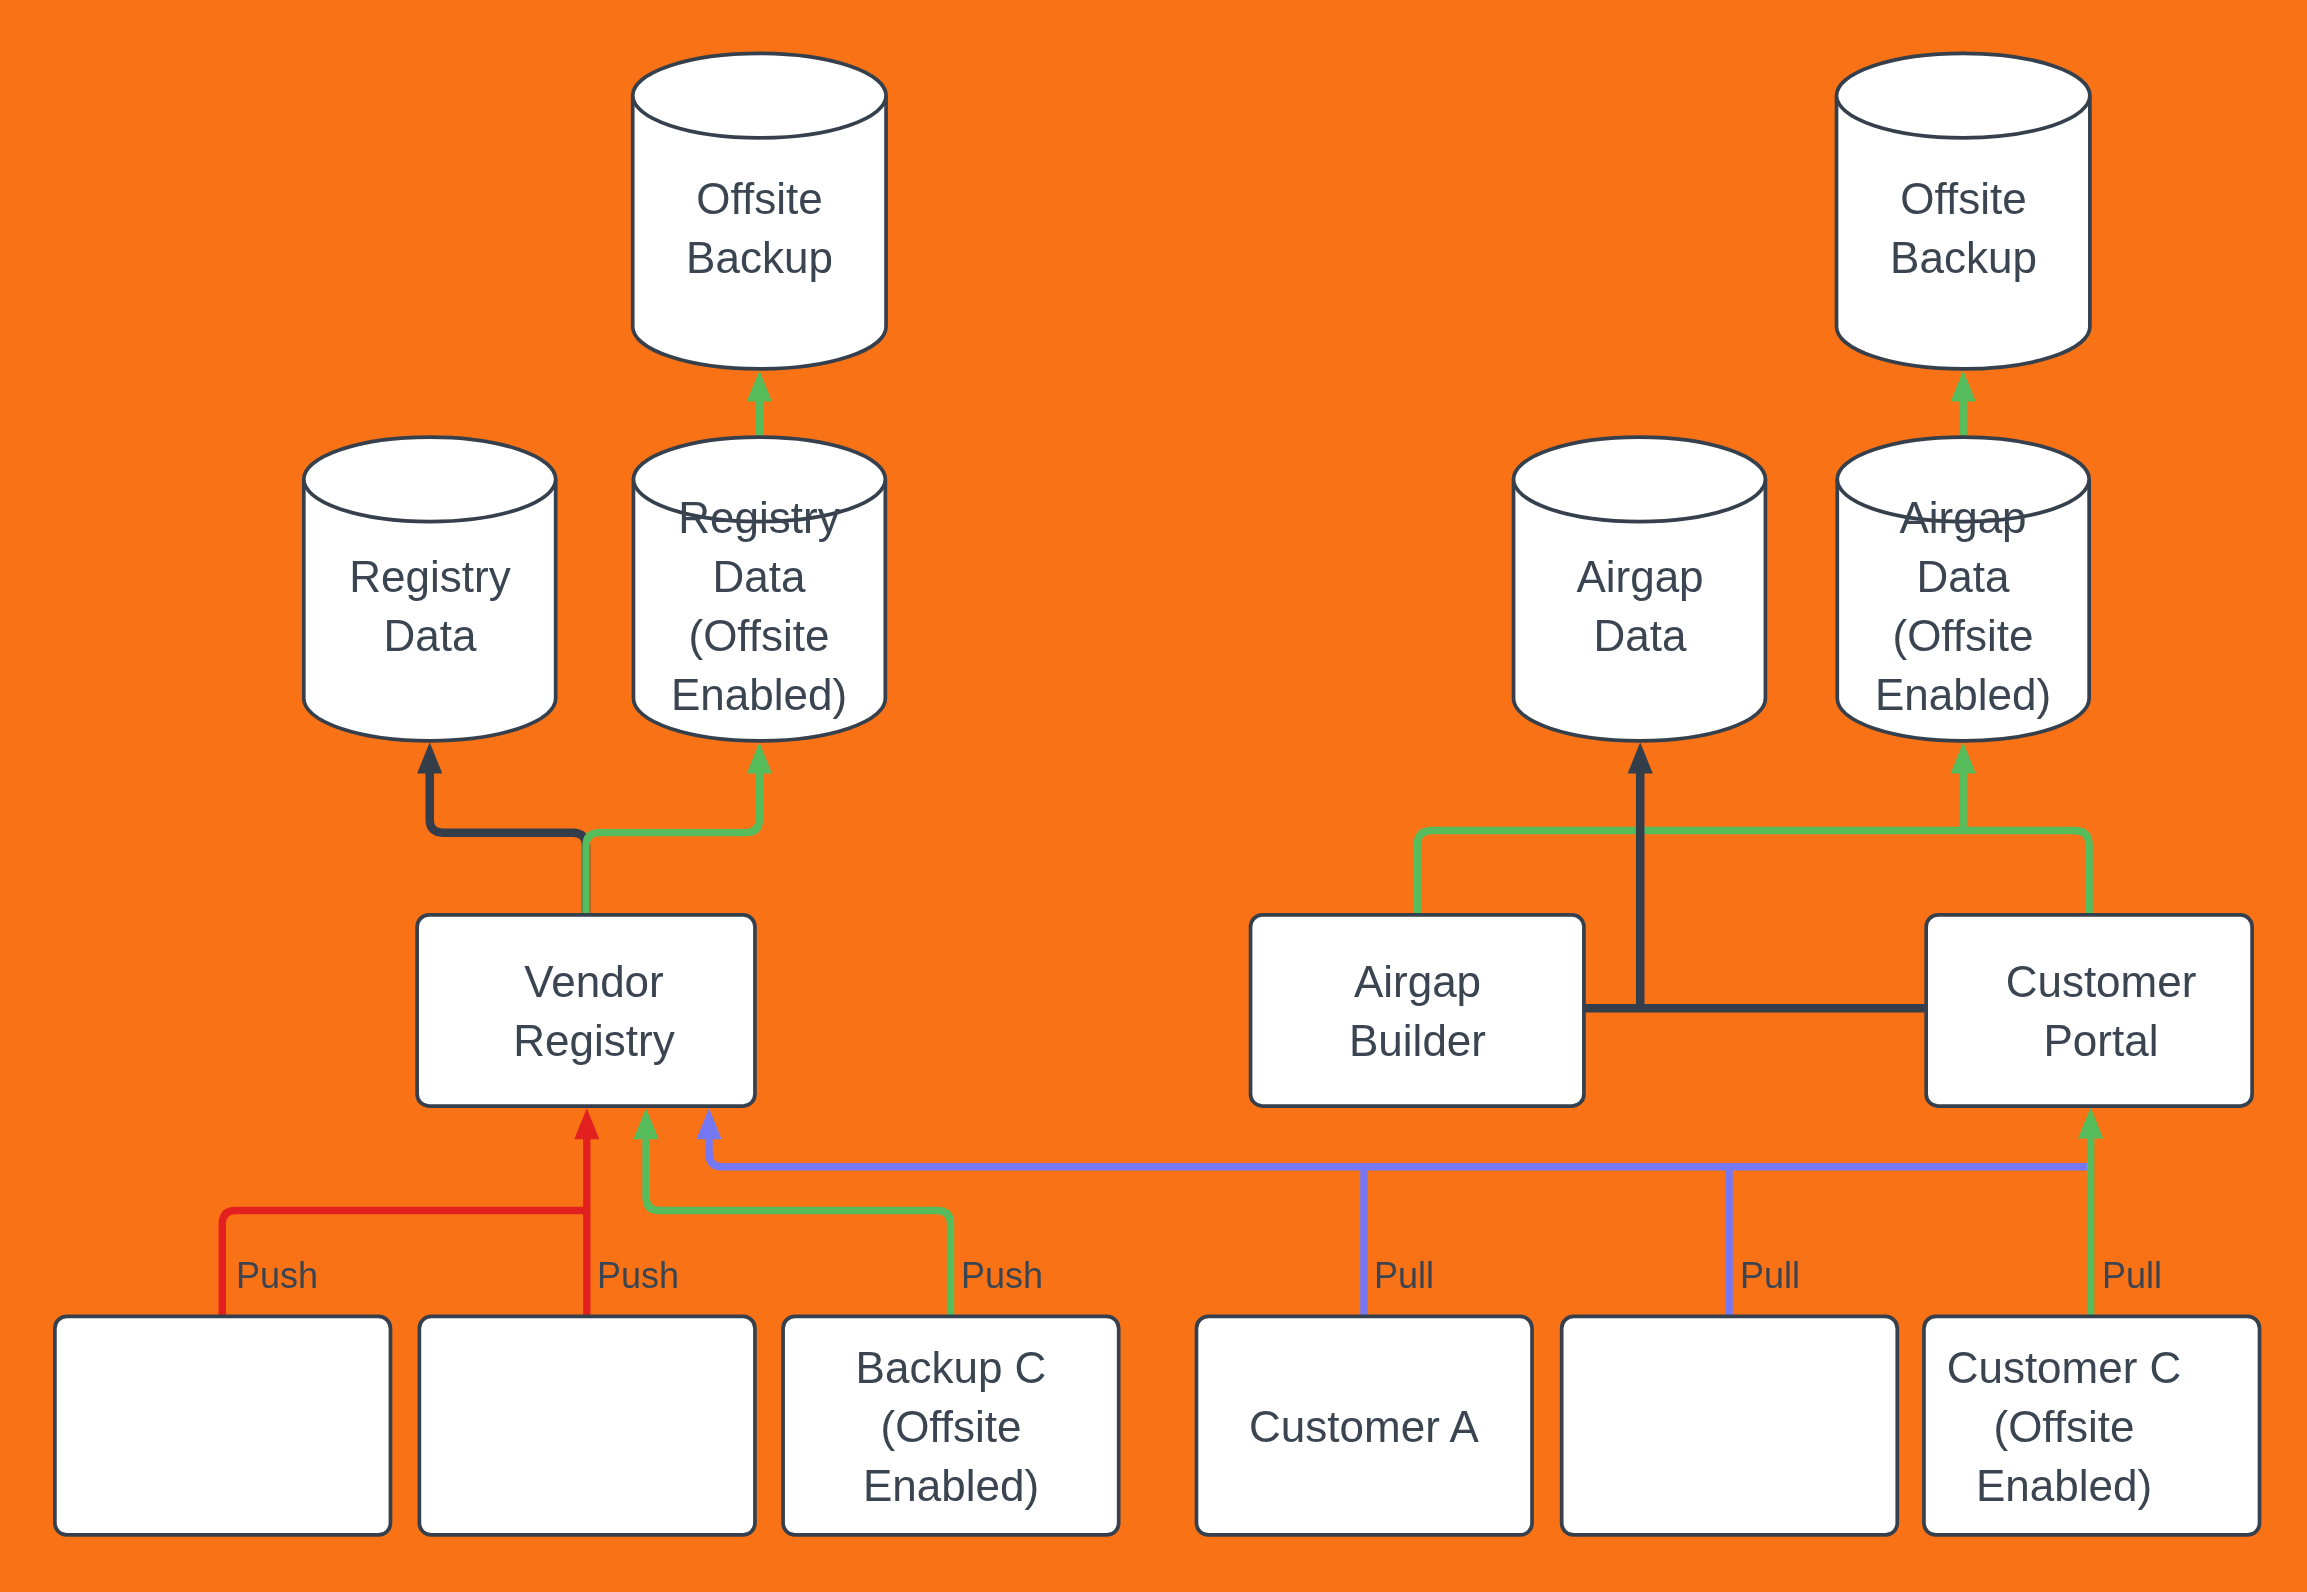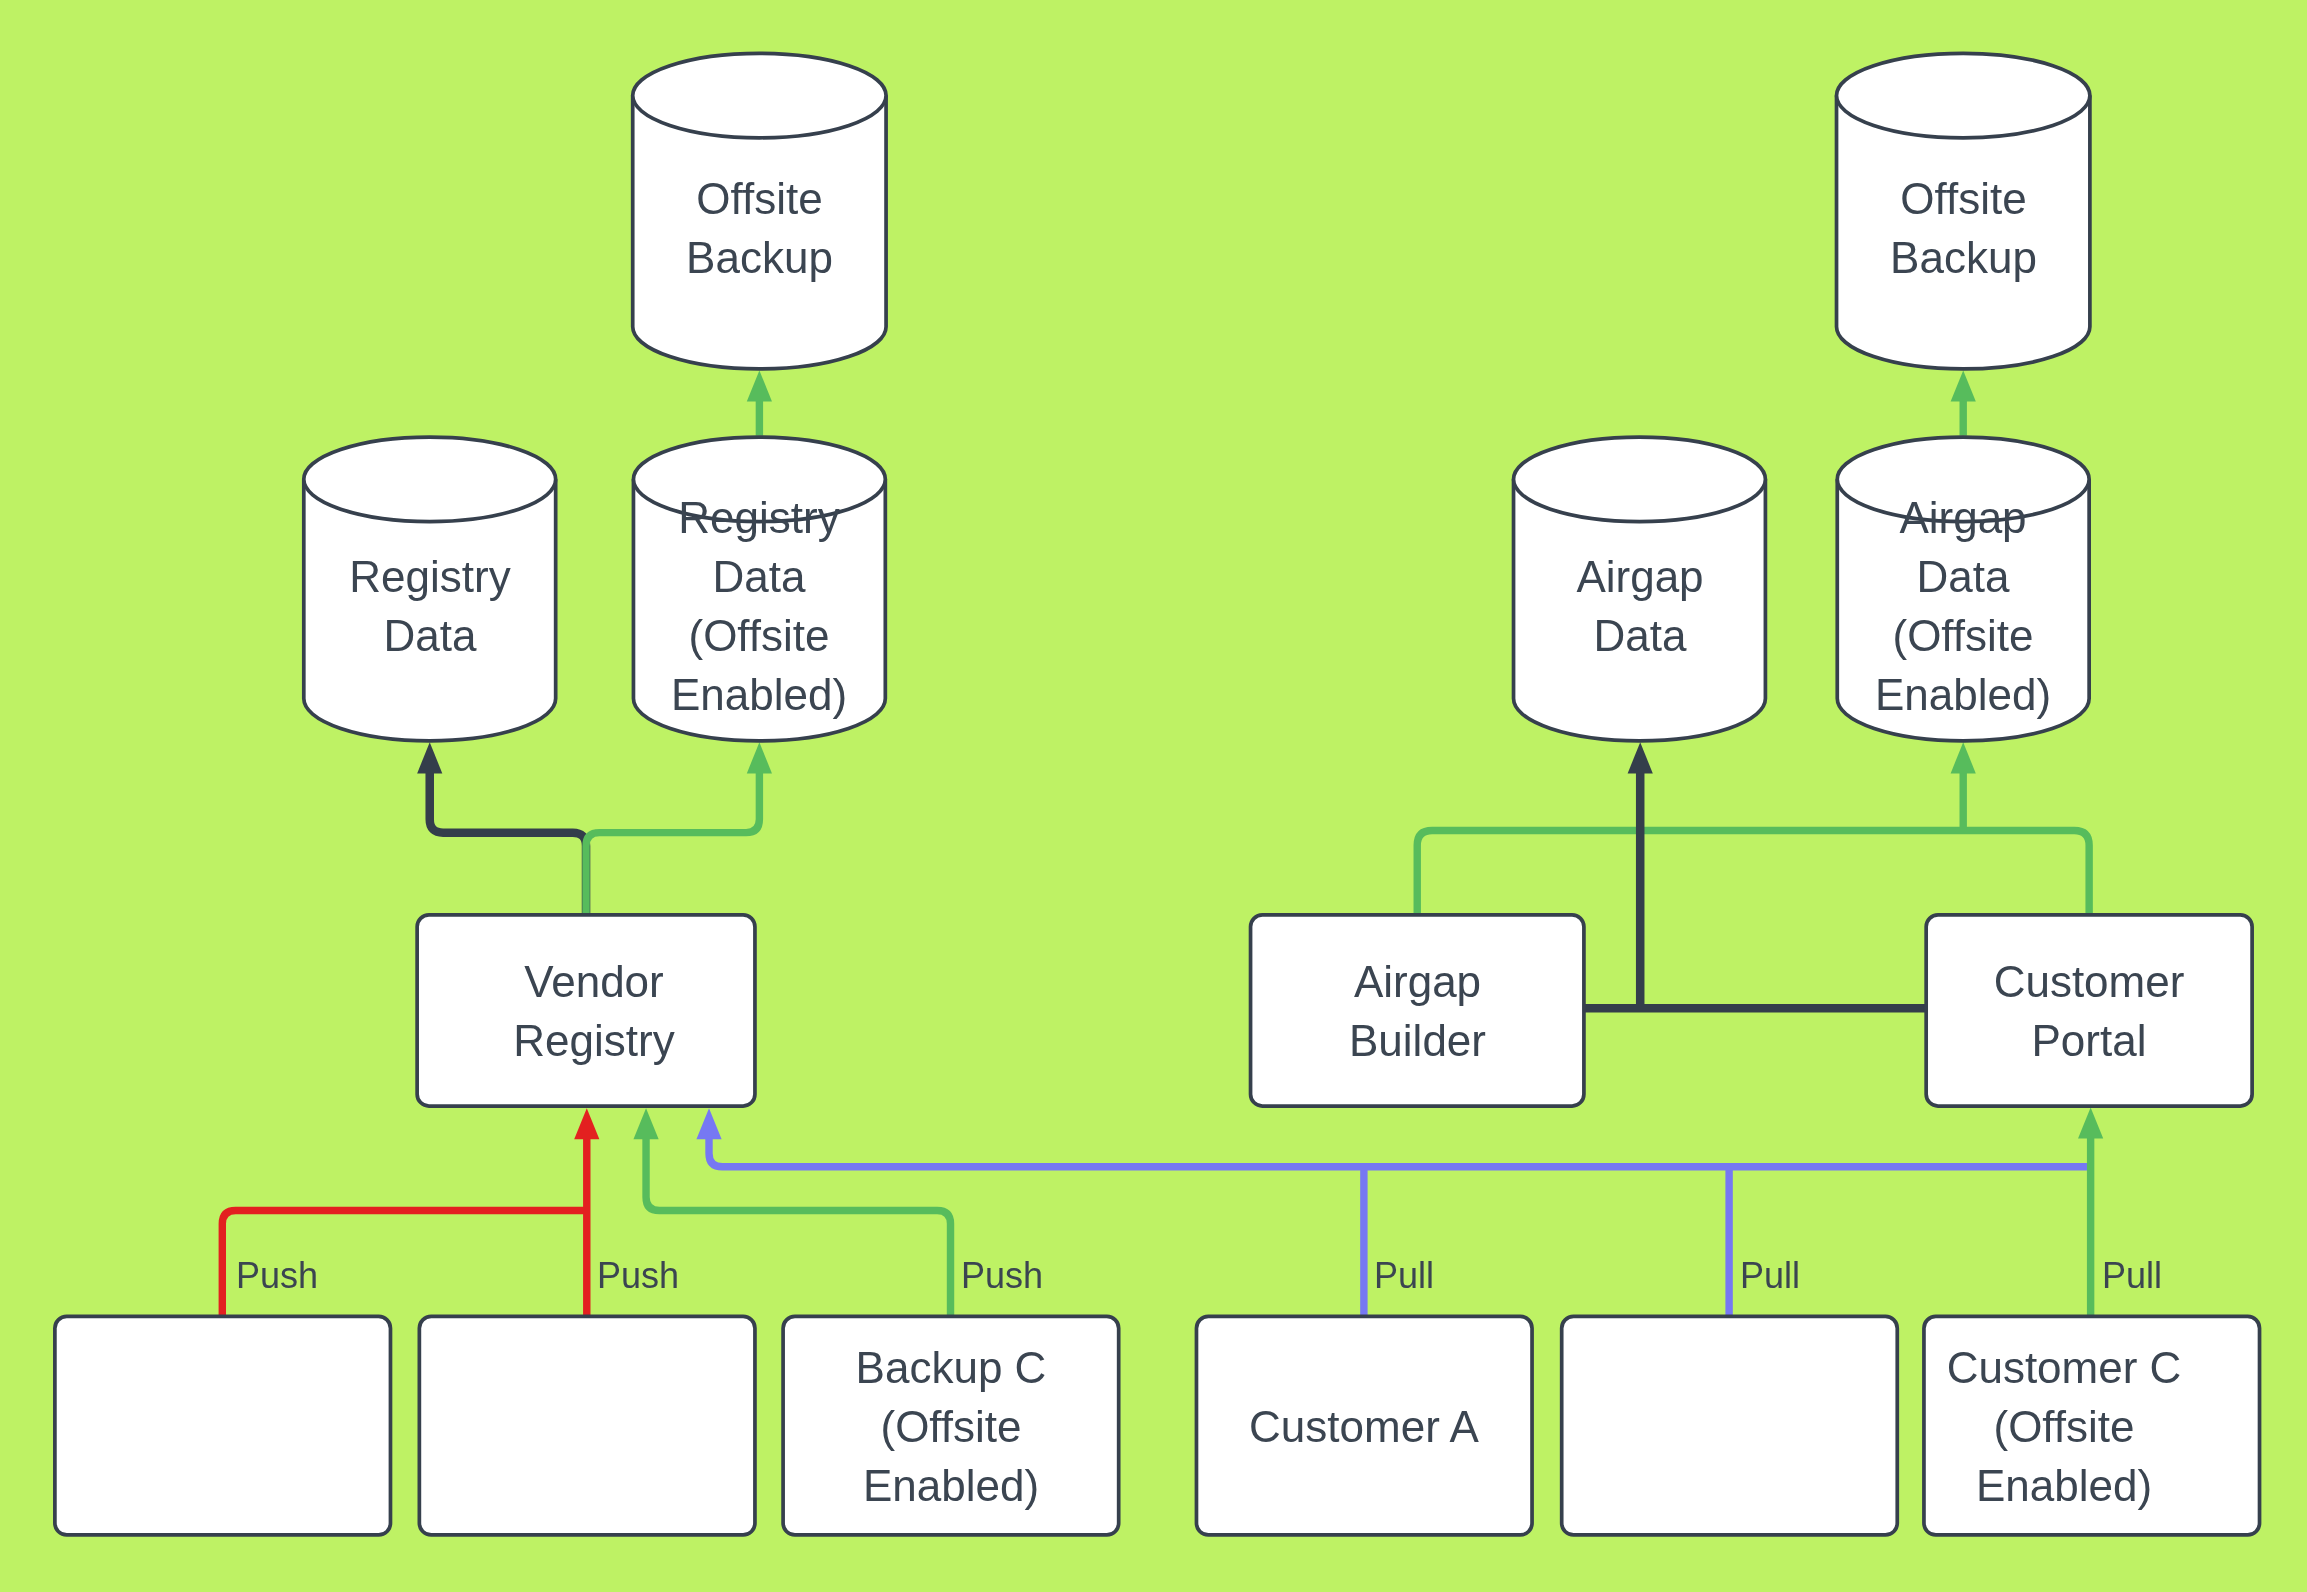--- a/index.html
+++ b/index.html
@@ -1,20 +1,20 @@
 <!DOCTYPE html>
 <html style="font-size:12px"><head>
 <meta charset="utf-8">
 <style>
   html,body { margin:0; padding:0; background:#ffffff; }
   .canvas {
     position:relative;
     width:2307px;
     height:1592px;
-    background:#bef264;
+    background:#f97316;
     font-family:"Liberation Sans","DejaVu Sans",sans-serif;
     overflow:hidden;
   }
   .canvas svg { position:absolute; left:0; top:0; }
   .edge  { fill:none; stroke-width:10; stroke-linecap:butt; }
   .edge.thick { stroke-width:11.5; }
   .shape { fill:#ffffff; stroke-width:5; }
   .arrow { stroke:none; }
   .lbl {
     position:absolute;
@@ -136,21 +136,21 @@
 Data</div>
   <div class="lbl cyl" style="left:1837px; top:437px; width:252px; height:304px;">Airgap
 Data
 (Offsite
 Enabled)</div>
 
   <div class="lbl" style="left:417px;  top:915px; width:338px; height:191px;padding-left:8px;">Vendor
 Registry</div>
   <div class="lbl" style="left:1251px; top:915px; width:333px; height:191px;">Airgap
 Builder</div>
-  <div class="lbl" style="left:1926px; top:915px; width:326px; height:191px;">Customer
+  <div class="lbl" style="left:1926px; top:915px; width:326px; height:191px;padding-left:12px;">Customer
 Portal</div>
 
   <div class="lbl" style="left:783px; top:1317px; width:336px; height:219px;">Backup C
 (Offsite
 Enabled)</div>
   <div class="lbl" style="left:1196px; top:1317px; width:336px; height:219px;">Customer A</div>
   <div class="lbl" style="left:1868px; top:1317px; width:392px; height:219px;">Customer C
 (Offsite
 Enabled)</div>
 

